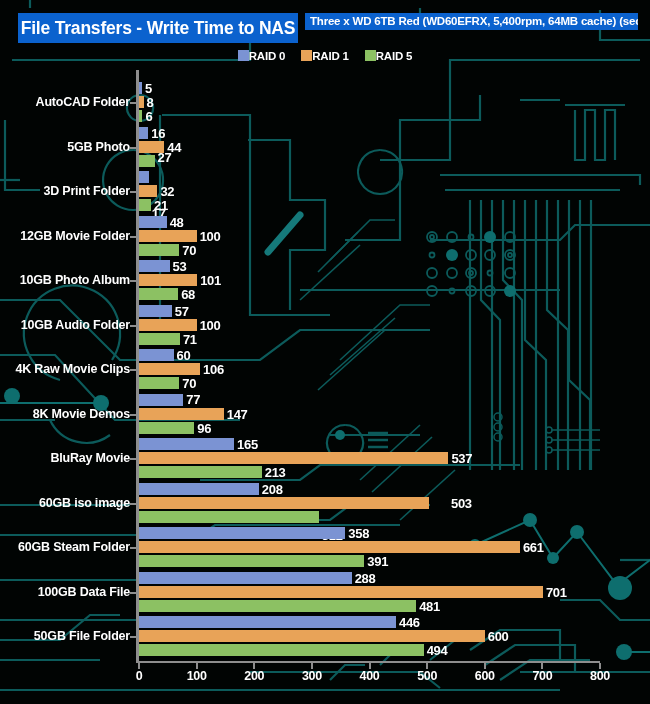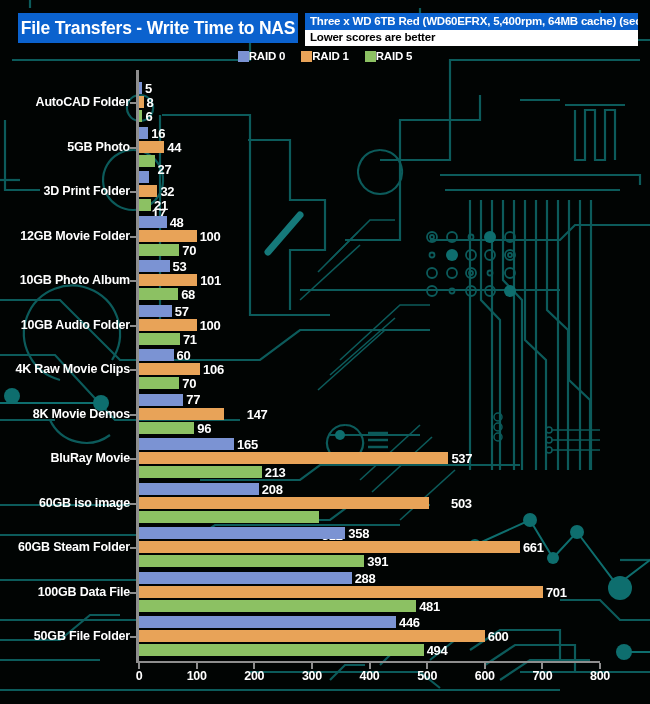--- a/index.html
+++ b/index.html
@@ -66,21 +66,21 @@
   .legend {
     position: absolute;
     left: 0; top: 50px;
     width: 650px;
     display: flex;
     justify-content: center;
     align-items: center;
     gap: 16px;
     z-index: 4;
   }
-  .legend-item { display: flex; align-items: center; }
+  .legend-item { display: flex; align-items: flex-start; }
   .legend-swatch { width: 11px; height: 11px; display: block; }
   .legend-label {
     color: #ffffff;
     font-size: 11.5px;
     font-weight: bold;
     letter-spacing: -0.2px;
   }
   
   #plot {
     position: absolute;
@@ -283,21 +283,20 @@
       <path d="M318 390 L385 330"></path>
       <path d="M360 480 L420 425"></path>
       <path d="M372 492 L432 437"></path>
       <path d="M400 520 L455 470"></path>
     </g>
   </svg>
 
   <div class="hdr-title">File Transfers - Write Time to NAS</div>
   <div class="hdr-sub-wrap">
     <div class="hdr-sub-blue">Three x WD 6TB Red (WD60EFRX, 5,400rpm, 64MB cache) (secs)</div>
-    <div class="hdr-sub-white">Lower scores are better</div>
   </div>
 
   <div class="legend" id="legend">
       <div class="legend-item">
         <span class="legend-swatch" style="background: rgb(123, 147, 211);"></span>
         <span class="legend-label">RAID 0</span>
       </div>
       <div class="legend-item">
         <span class="legend-swatch" style="background: rgb(232, 163, 88);"></span>
         <span class="legend-label">RAID 1</span>
@@ -337,21 +336,21 @@
       <div class="bar-value" style="left: 146.61px; top: 27px;">8</div>
       <div class="bar" style="top: 40px; width: 3.4575px; background: rgb(140, 193, 99);"></div>
       <div class="bar-value" style="left: 145.458px; top: 41px;">6</div>
       <div class="ytick" style="top: 77px;"></div>
       <div class="cat-label" style="top: 77px;">5GB Photo</div>
       <div class="bar" style="top: 56.5px; width: 9.22px; background: rgb(123, 147, 211);"></div>
       <div class="bar-value" style="left: 151.22px; top: 57.5px;">16</div>
       <div class="bar" style="top: 70.5px; width: 25.355px; background: rgb(232, 163, 88);"></div>
       <div class="bar-value" style="left: 167.355px; top: 71.5px;">44</div>
       <div class="bar" style="top: 84.5px; width: 15.5587px; background: rgb(140, 193, 99);"></div>
-      <div class="bar-value" style="left: 157.559px; top: 94px;">27</div>
+      <div class="bar-value" style="left: 157.559px; top: 82px;">27</div>
       <div class="ytick" style="top: 121px;"></div>
       <div class="cat-label" style="top: 121px;">3D Print Folder</div>
       <div class="bar" style="top: 101px; width: 9.79625px; background: rgb(123, 147, 211);"></div>
       <div class="bar-value" style="left: 151.796px; top: 96px; margin-top: 42px;">17</div>
       <div class="bar" style="top: 115px; width: 18.44px; background: rgb(232, 163, 88);"></div>
       <div class="bar-value" style="left: 160.44px; top: 116px;">32</div>
       <div class="bar" style="top: 129px; width: 12.1013px; background: rgb(140, 193, 99);"></div>
       <div class="bar-value" style="left: 154.101px; top: 130px;">21</div>
       <div class="ytick" style="top: 166px;"></div>
       <div class="cat-label" style="top: 166px;">12GB Movie Folder</div>
@@ -383,21 +382,21 @@
       <div class="bar-value" style="left: 176.575px; top: 280px;">60</div>
       <div class="bar" style="top: 293px; width: 61.0825px; background: rgb(232, 163, 88);"></div>
       <div class="bar-value" style="left: 203.083px; top: 294px;">106</div>
       <div class="bar" style="top: 307px; width: 40.3375px; background: rgb(140, 193, 99);"></div>
       <div class="bar-value" style="left: 182.338px; top: 308px;">70</div>
       <div class="ytick" style="top: 344px;"></div>
       <div class="cat-label" style="top: 344px;">8K Movie Demos</div>
       <div class="bar" style="top: 323.5px; width: 44.3713px; background: rgb(123, 147, 211);"></div>
       <div class="bar-value" style="left: 186.371px; top: 324px;">77</div>
       <div class="bar" style="top: 337.5px; width: 84.7087px; background: rgb(232, 163, 88);"></div>
-      <div class="bar-value" style="left: 226.709px; top: 338.5px; margin-left: 20px;">147</div>
+      <div class="bar-value" style="left: 226.709px; top: 338.5px;">147</div>
       <div class="bar" style="top: 351.5px; width: 55.32px; background: rgb(140, 193, 99);"></div>
       <div class="bar-value" style="left: 197.32px; top: 352.5px;">96</div>
       <div class="ytick" style="top: 388px;"></div>
       <div class="cat-label" style="top: 388px;">BluRay Movie</div>
       <div class="bar" style="top: 368px; width: 95.0812px; background: rgb(123, 147, 211);"></div>
       <div class="bar-value" style="left: 237.081px; top: 369px;">165</div>
       <div class="bar" style="top: 382px; width: 309.446px; background: rgb(232, 163, 88);"></div>
       <div class="bar-value" style="left: 451.446px; top: 383px;">537</div>
       <div class="bar" style="top: 396px; width: 122.741px; background: rgb(140, 193, 99);"></div>
       <div class="bar-value" style="left: 264.741px; top: 397px;">213</div>

